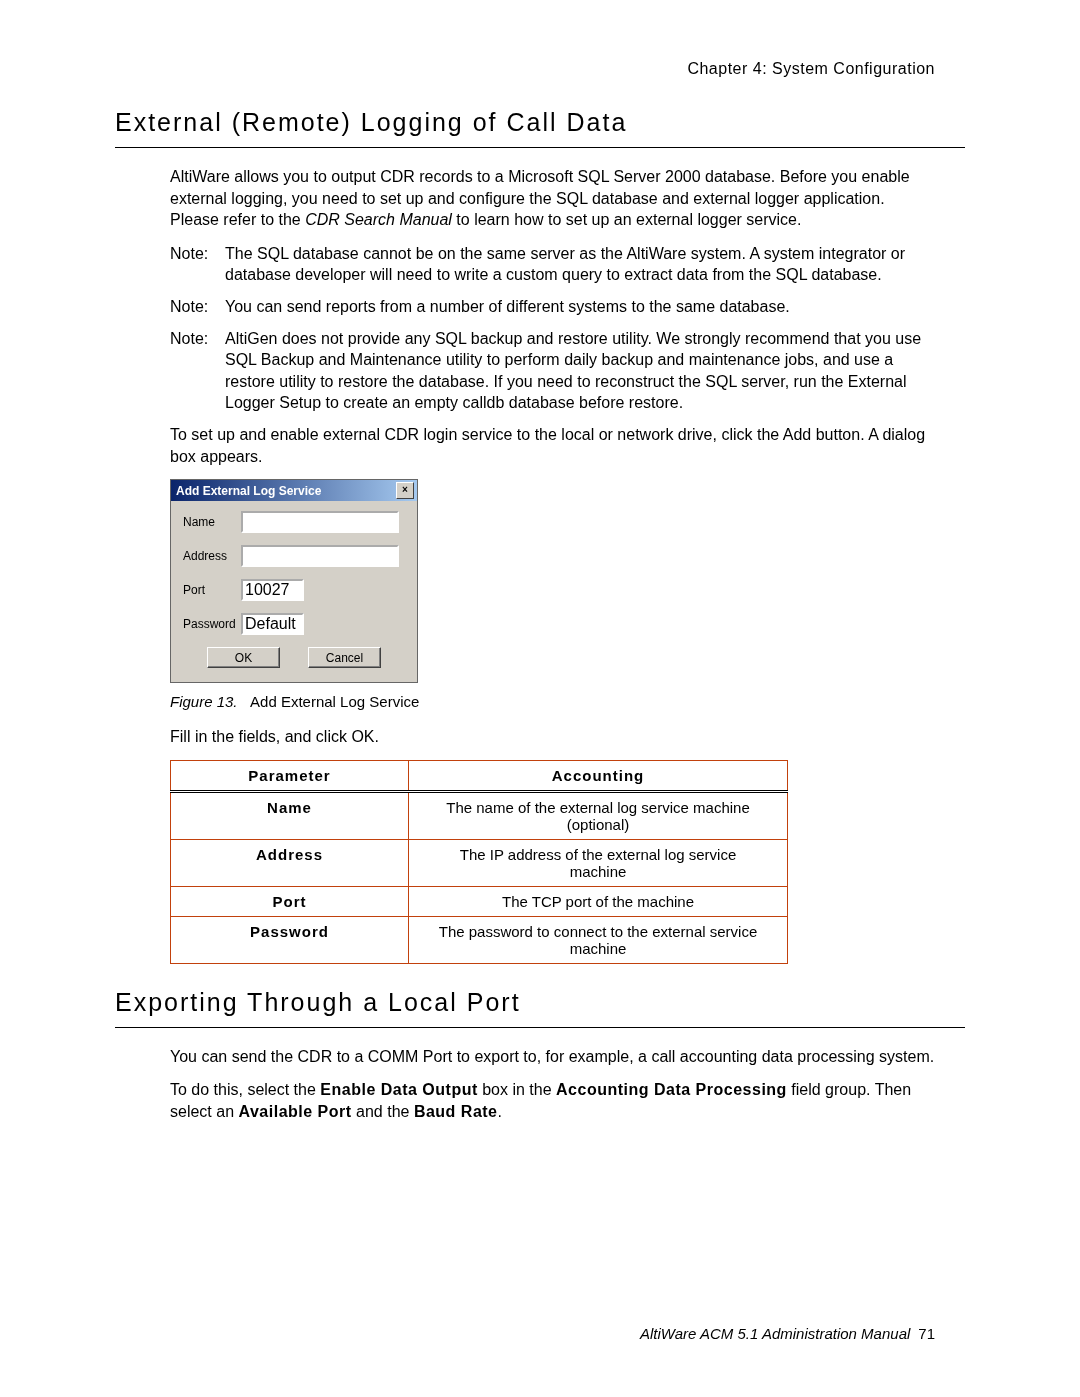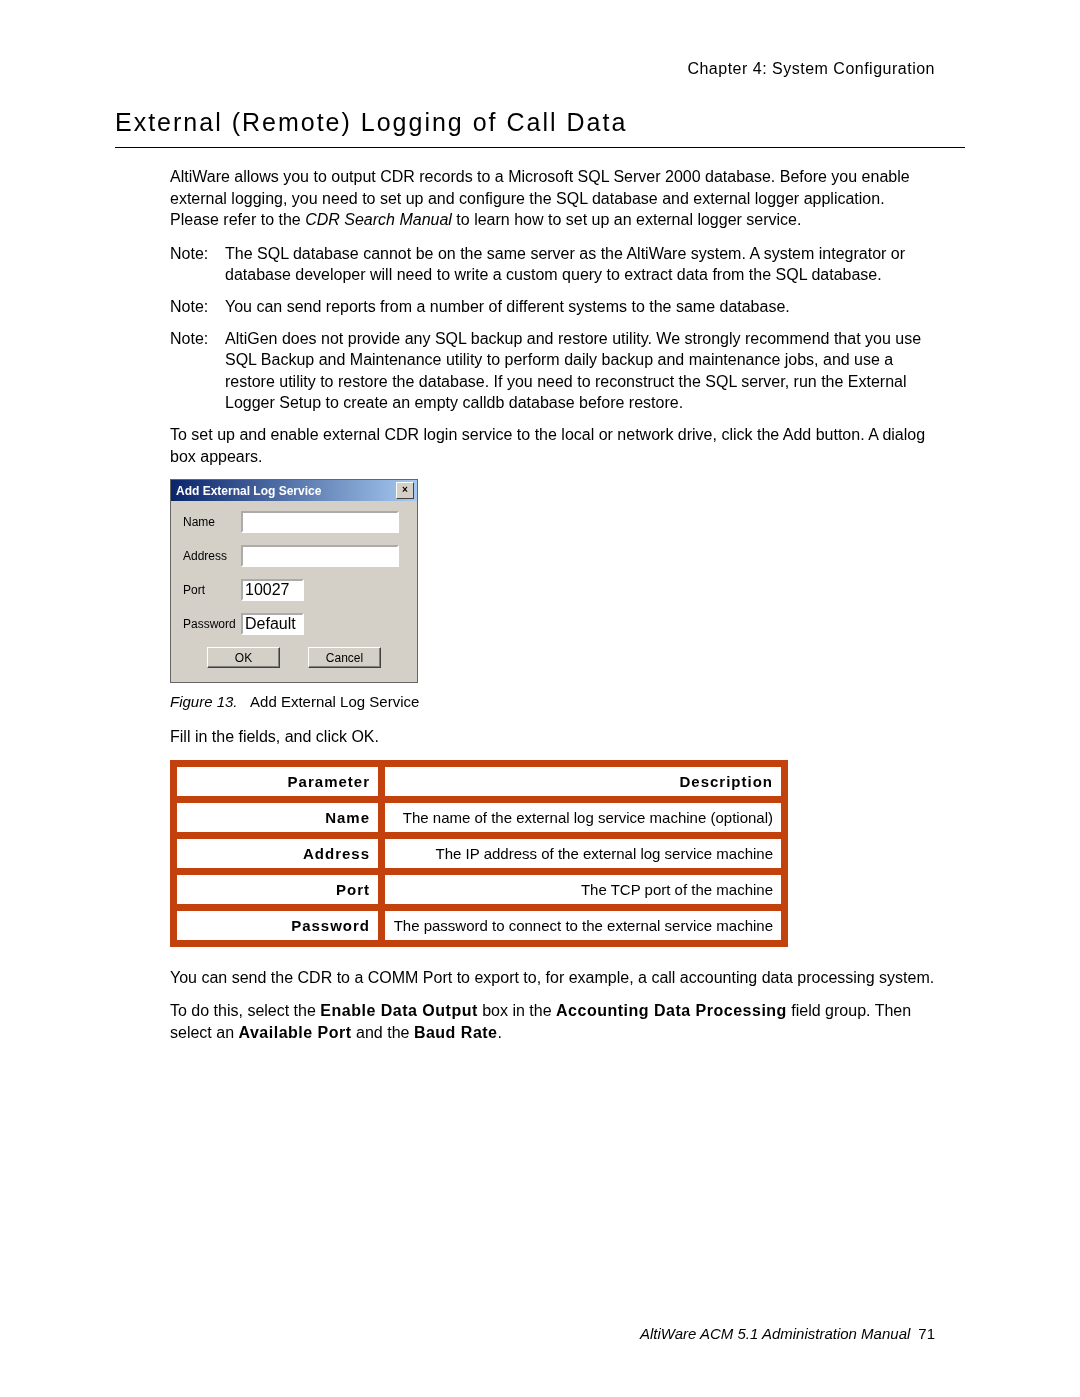--- a/index.html
+++ b/index.html
@@ -125,23 +125,23 @@
   }
   .figure-caption .fig-label { font-style: italic; margin-top: 48px; }
   
   .param-table {
     border-collapse: collapse;
     margin: 4px 0 20px 55px;
     width: 618px;
     font-size: 15px;
   }
   .param-table th, .param-table td {
-    border: 7px solid #c2410c;
-    padding: 6px 8px;
-    text-align: right;
+    border: 1px solid #c2410c;
+    padding: 6px 26px;
+    text-align: center;
     vertical-align: top;
   }
   .param-table th {
     font-weight: bold;
     letter-spacing: 1px;
     border-bottom: 3px double #000;
   }
   .param-table td.param-name {
     font-weight: bold;
     letter-spacing: 1px;
@@ -217,21 +217,21 @@
   <div class="figure-caption">
     <span class="fig-label">Figure 13.</span>&nbsp;&nbsp;&nbsp;<span>Add External Log Service</span>
   </div>
 
   <p class="body-text">Fill in the fields, and click OK.</p>
 
   <table class="param-table">
     <thead>
       <tr>
         <th>Parameter</th>
-        <th>Description</th>
+        <th>Accounting</th>
       </tr>
     </thead>
     <tbody>
       <tr>
         <td class="param-name">Name</td>
         <td>The name of the external log service machine (optional)</td>
       </tr>
       <tr>
         <td class="param-name">Address</td>
         <td>The IP address of the external log service machine</td>
@@ -240,20 +240,21 @@
         <td class="param-name">Port</td>
         <td>The TCP port of the machine</td>
       </tr>
       <tr>
         <td class="param-name">Password</td>
         <td>The password to connect to the external service machine</td>
       </tr>
     </tbody>
   </table>
 
+  <div class="section-title">Exporting Through a Local Port</div>
 
   <p class="body-text">You can send the CDR to a COMM Port to export to, for example, a call accounting data processing system.</p>
 
   <p class="body-text">
     <span>To do this, select the </span><span class="bold-inline">Enable Data Output</span><span> box in the </span><span class="bold-inline">Accounting Data Processing</span><span> field group. Then select an </span><span class="bold-inline">Available Port</span><span> and the </span><span class="bold-inline">Baud Rate</span><span>.</span>
   </p>
 
   <div class="footer">
     <span>AltiWare ACM 5.1 Administration Manual</span><span class="pagenum">71</span>
   </div>

